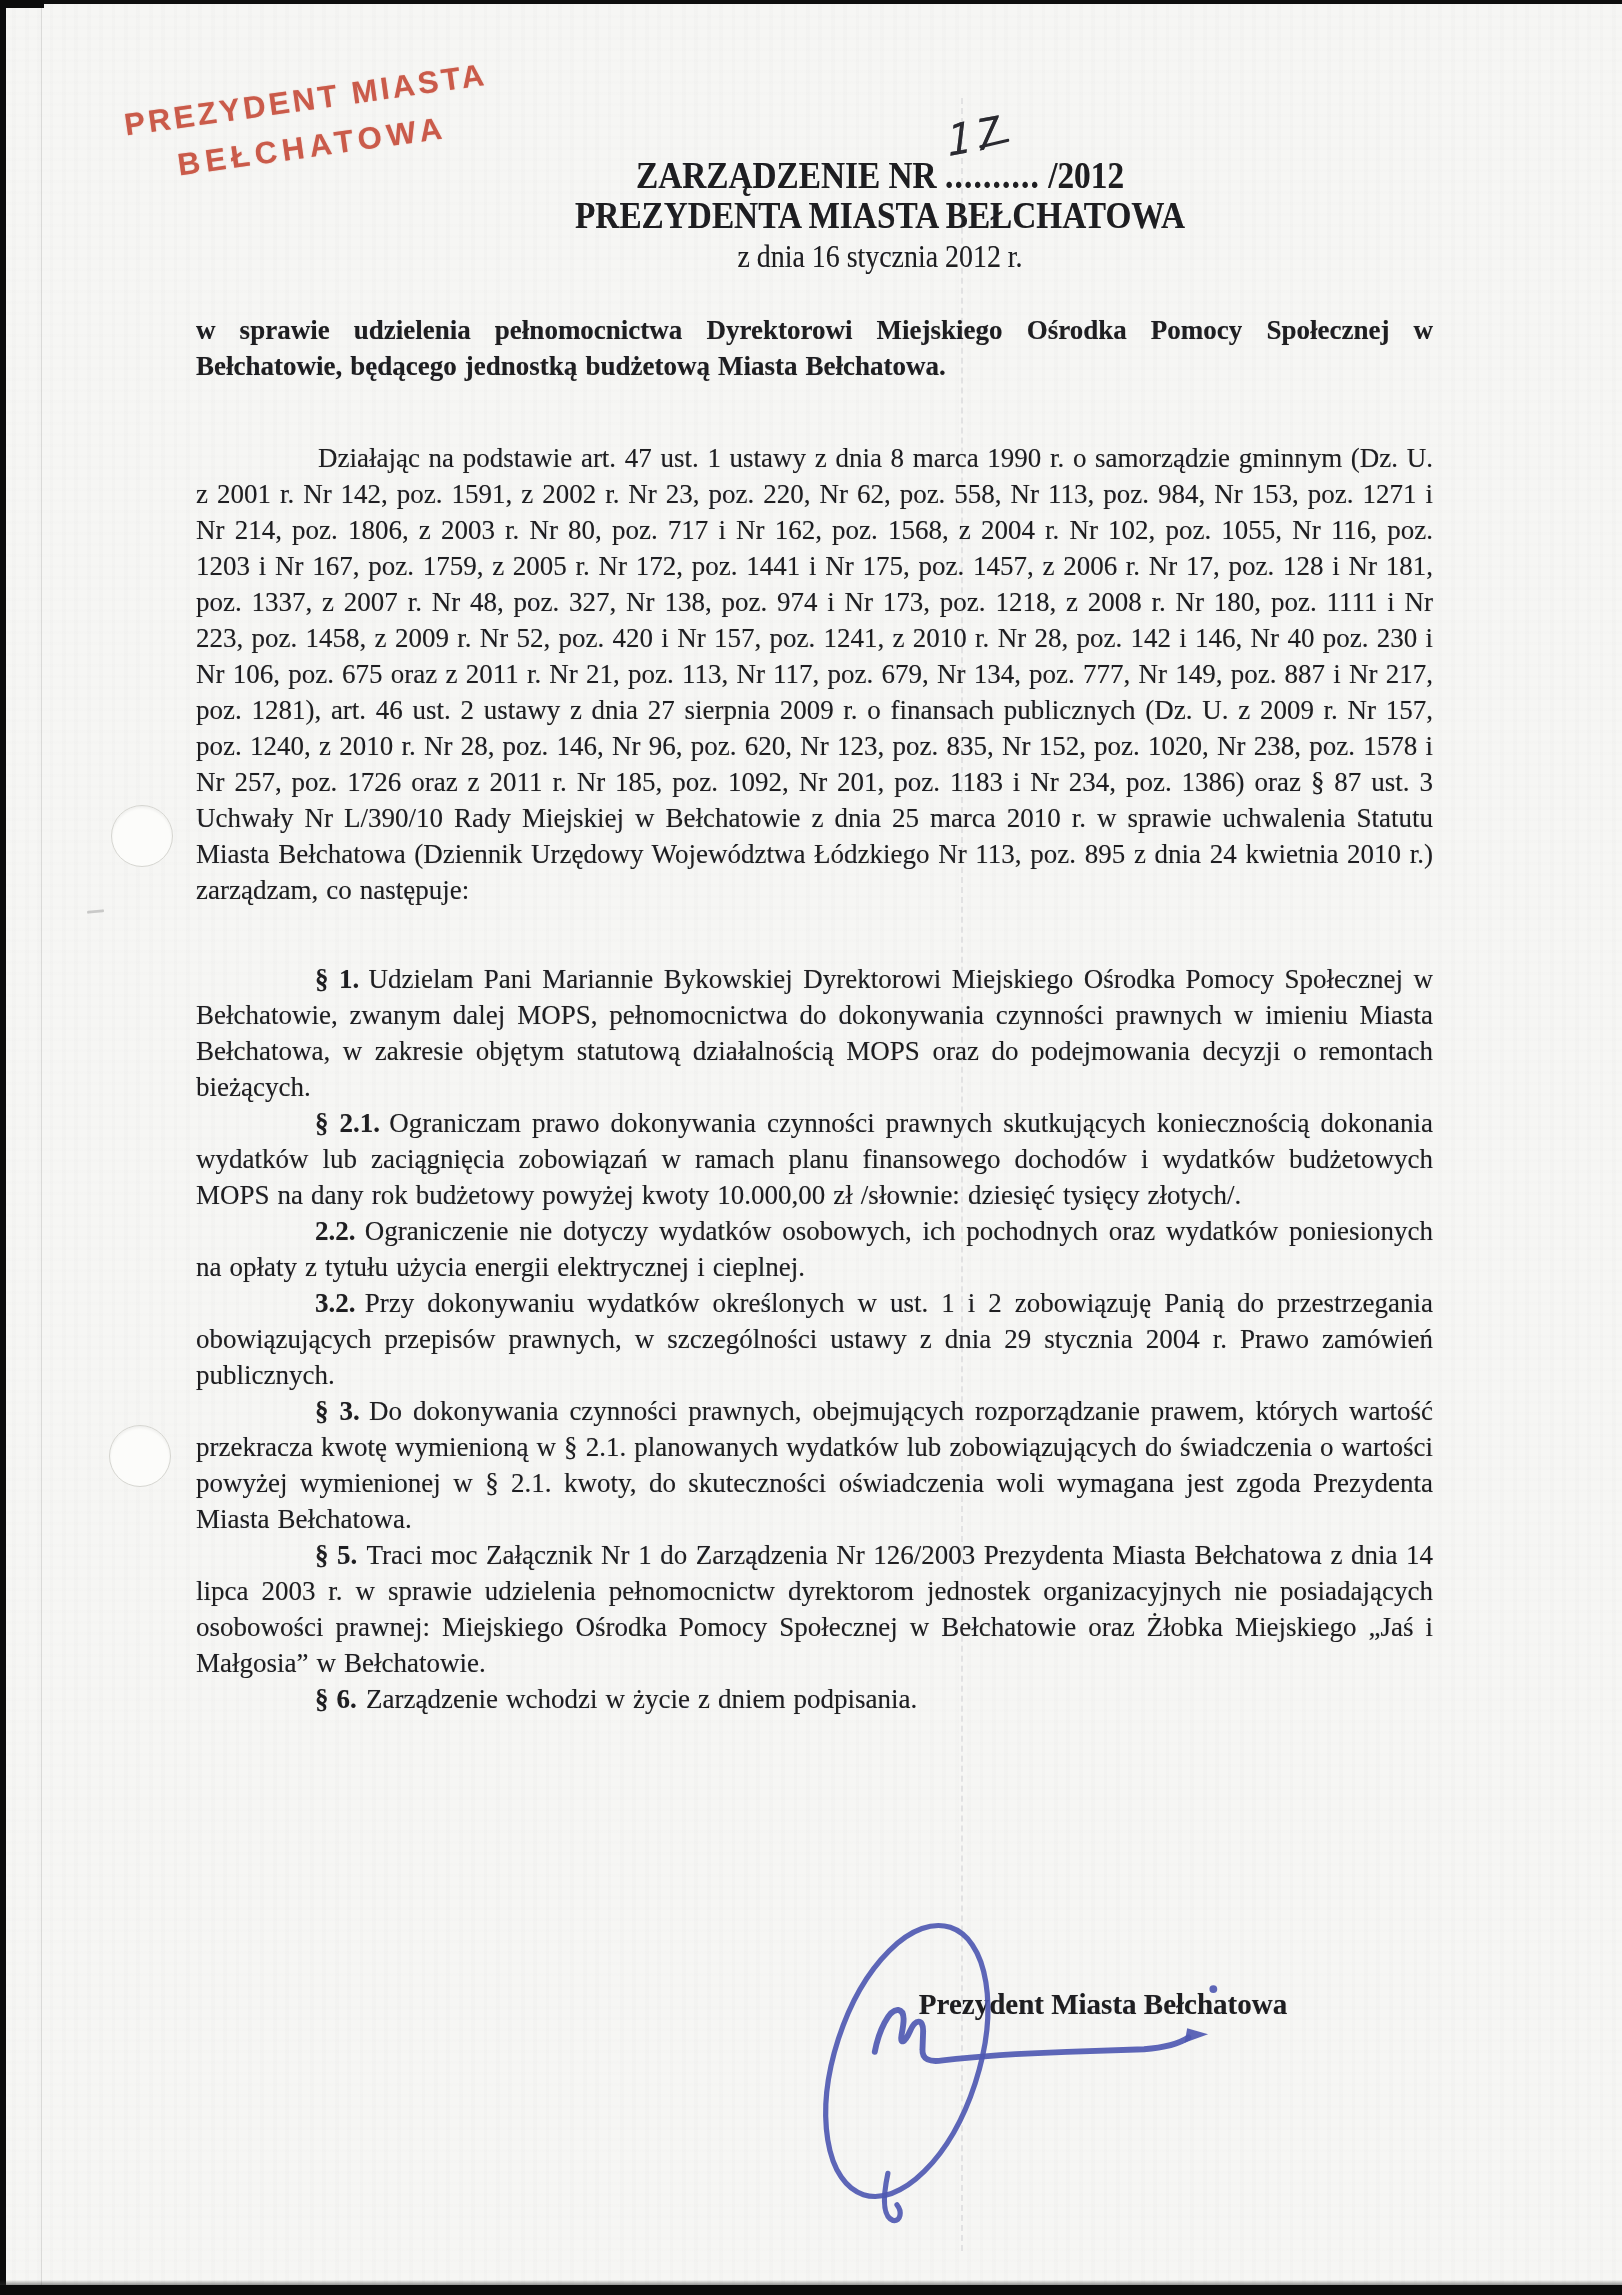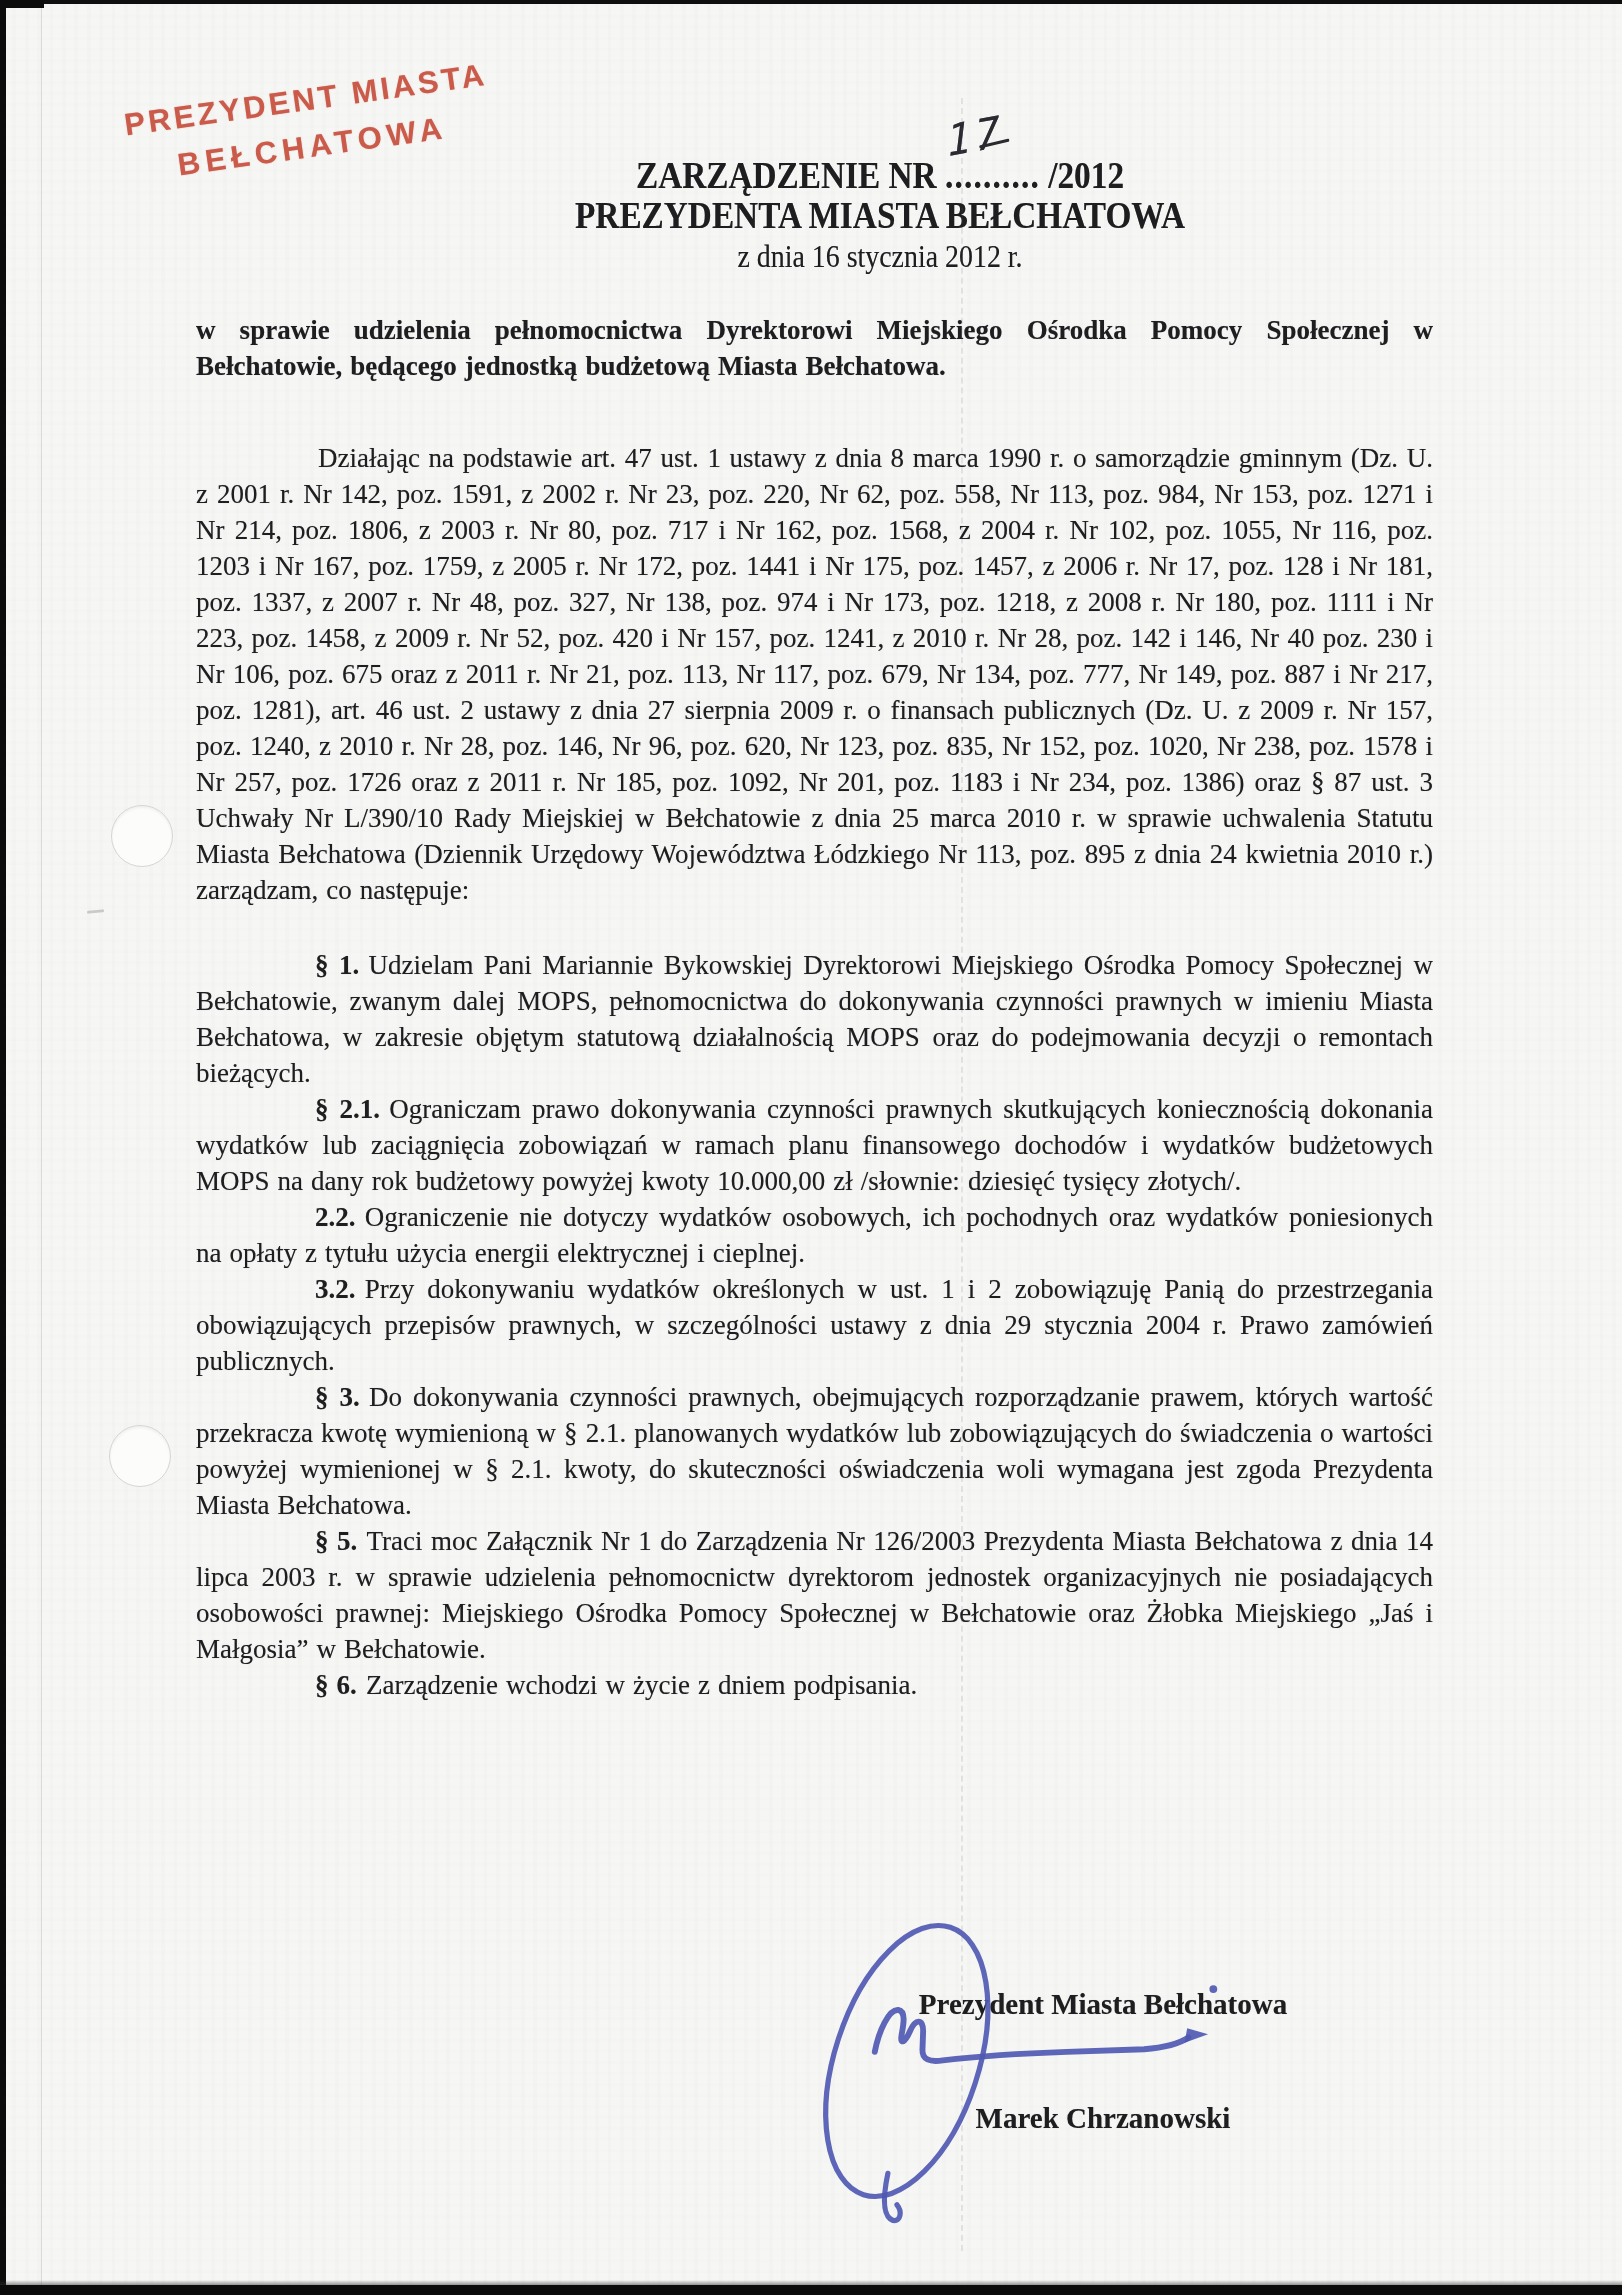--- a/index.html
+++ b/index.html
@@ -52,21 +52,21 @@
     transform:rotate(-12deg);border-radius:1.3px;}
   
   .doc-body{
     position:absolute;left:196px;top:312px;width:1237px;
     font-size:27px;line-height:36px;text-align:justify;
     text-shadow:0 0 0.7px rgba(20,20,25,.38);word-spacing:1.3px;
   }
   .subject{font-weight:bold;margin:0;}
   .preamble{margin:56px 0 0 0;text-indent:122px;font-family:Liberation Serif, serif;}
   p.section{margin:0;text-indent:119px;}
-  p.section.first{margin-top:39px;}
+  p.section.first{margin-top:53px;}
   b.slabel{margin-right:9.2px;}
   
   .sig-title,.sig-name{
     position:absolute;left:756px;width:694px;text-align:center;
     font-weight:bold;font-size:29px;line-height:31px;
     text-shadow:0 0 0.7px rgba(20,20,25,.4);
   }
   .sig-title{top:1989px;}
   .sig-name{top:2103px;}
   .sig-ink{position:absolute;left:753px;top:1878px;width:654px;height:366px;z-index:5;}
@@ -112,21 +112,20 @@
     <p class="section first"><b class="slabel">§ 1.</b><span>Udzielam Pani Mariannie Bykowskiej Dyrektorowi Miejskiego Ośrodka Pomocy Społecznej w Bełchatowie, zwanym dalej MOPS, pełnomocnictwa do dokonywania czynności prawnych w imieniu Miasta Bełchatowa, w zakresie objętym statutową działalnością MOPS oraz do podejmowania decyzji o remontach bieżących.</span></p>
     <p class="section"><b class="slabel">§ 2.1.</b><span>Ograniczam prawo dokonywania czynności prawnych skutkujących koniecznością dokonania wydatków lub zaciągnięcia zobowiązań w ramach planu finansowego dochodów i wydatków budżetowych MOPS na dany rok budżetowy powyżej kwoty 10.000,00 zł /słownie: dziesięć tysięcy złotych/.</span></p>
     <p class="section"><b class="slabel">2.2.</b><span>Ograniczenie nie dotyczy wydatków osobowych, ich pochodnych oraz wydatków poniesionych na opłaty z tytułu użycia energii elektrycznej i cieplnej.</span></p>
     <p class="section"><b class="slabel">3.2.</b><span>Przy dokonywaniu wydatków określonych w ust. 1 i 2 zobowiązuję Panią do przestrzegania obowiązujących przepisów prawnych, w szczególności ustawy z dnia 29 stycznia 2004 r. Prawo zamówień publicznych.</span></p>
     <p class="section"><b class="slabel">§ 3.</b><span>Do dokonywania czynności prawnych, obejmujących rozporządzanie prawem, których wartość przekracza kwotę wymienioną w § 2.1. planowanych wydatków lub zobowiązujących do świadczenia o wartości powyżej wymienionej w § 2.1. kwoty, do skuteczności oświadczenia woli wymagana jest zgoda Prezydenta Miasta Bełchatowa.</span></p>
     <p class="section"><b class="slabel">§ 5.</b><span>Traci moc Załącznik Nr 1 do Zarządzenia Nr 126/2003 Prezydenta Miasta Bełchatowa z dnia 14 lipca 2003 r. w sprawie udzielenia pełnomocnictw dyrektorom jednostek organizacyjnych nie posiadających osobowości prawnej: Miejskiego Ośrodka Pomocy Społecznej w Bełchatowie oraz Żłobka Miejskiego „Jaś i Małgosia” w Bełchatowie.</span></p>
     <p class="section"><b class="slabel">§ 6.</b><span>Zarządzenie wchodzi w życie z dniem podpisania.</span></p>
   </div>
 
   <div class="sig-title">Prezydent Miasta Bełchatowa</div>
-  <div class="sig-name">Marek Chrzanowski</div>
 
   <svg class="sig-ink" viewBox="0 0 1000 560" xmlns="http://www.w3.org/2000/svg">
     <g stroke="#4f59b2" stroke-opacity="0.92" fill="none" stroke-linecap="round" stroke-linejoin="round">
       <ellipse cx="235" cy="280" rx="110" ry="215" transform="rotate(18 235 280)" stroke-width="8"></ellipse>
       <path stroke-width="9" d="M 186 266
         C 192 234, 208 200, 222 202
         C 234 204, 230 224, 227 240
         C 224 256, 232 252, 240 234
         C 248 216, 260 214, 260 234
         L 259 262

